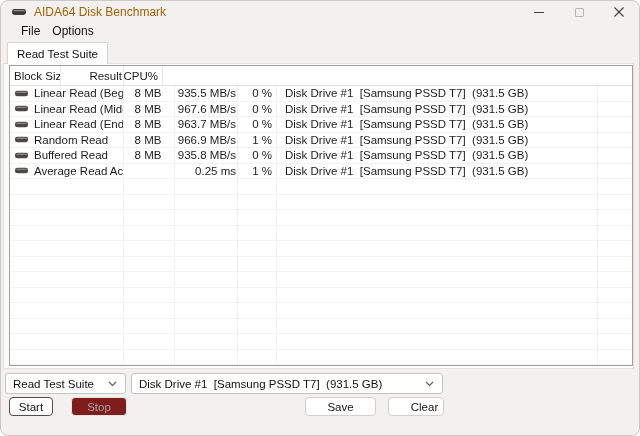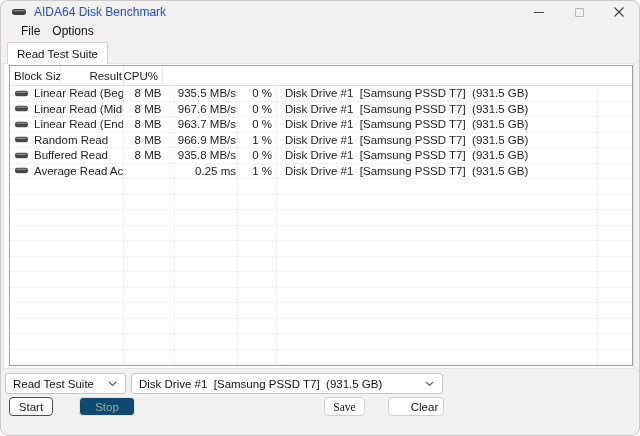--- a/index.html
+++ b/index.html
@@ -8,21 +8,21 @@
     position:relative;width:640px;height:436px;
     background:#f3f1f0;border:1px solid #ccc9c8;border-radius:8px;
     overflow:hidden;
     font-family:"Liberation Sans","DejaVu Sans",sans-serif;
     color:#1b1b1b;font-size:12px;
     -webkit-font-smoothing:antialiased;
   }
   
   .titlebar{position:absolute;left:0;top:0;width:100%;height:22px;display:flex;align-items:center;}
   .app-icon{margin-left:11px;margin-right:8px;display:flex;align-items:center;}
-  .title-text{font-size:12px;color:#1d4ed8;}
+  .title-text{font-size:12px;color:#a16207;}
   .caption-buttons{position:absolute;right:0;top:0;height:22px;display:flex;}
   .capbtn{width:40px;height:22px;display:flex;align-items:center;justify-content:center;}
   .min-glyph{width:10px;height:1px;background:#404040;}
   .max-glyph{width:9px;height:9px;border:1px solid #b9b6b4;border-radius:1px;}
   
   .menubar{position:absolute;left:0;top:22px;width:100%;height:16px;display:flex;align-items:center;margin-left:12px;}
   .menu-item{padding:0 6px;font-size:12px;color:#111;}
   .menu-item:first-child{margin-left:2px;}
   
   .tab{
@@ -70,22 +70,22 @@
   .combo-text{padding-left:7px;white-space:pre;flex:1;overflow:hidden;}
   .combo-chevron{margin-right:8px;flex:0 0 auto;display:flex;align-items:center;}
   .combo-suite{left:4px;top:372px;width:121px;}
   .combo-drive{left:130px;top:372px;width:312px;}
   .btn{
     position:absolute;height:19px;top:396px;border-radius:4px;
     display:flex;align-items:center;justify-content:center;
     font-size:11.5px;background:#ffffff;border:1px solid #d3d1d0;color:#141414;
   }
   .btn-start{left:8px;width:44px;border-color:#4f4f4f;}
-  .btn-stop{left:78px;width:56px;background:#0c4a6e;border-color:#e5e3e2;color:#a5a3a1;}
-  .btn-save{left:323px;width:41px;font-family:Liberation Serif, serif;}
+  .btn-stop{left:70px;width:56px;background:#7f1d1d;border-color:#e5e3e2;color:#a5a3a1;}
+  .btn-save{left:304px;width:71px;}
   .btn-clear{left:387px;width:56px;padding-left:17px;}
 </style>
 </head>
 <body>
 
 <div class="window">
 
   <div class="titlebar">
     <span class="app-icon">
       <svg width="14" height="8" viewBox="0 0 14 8">

